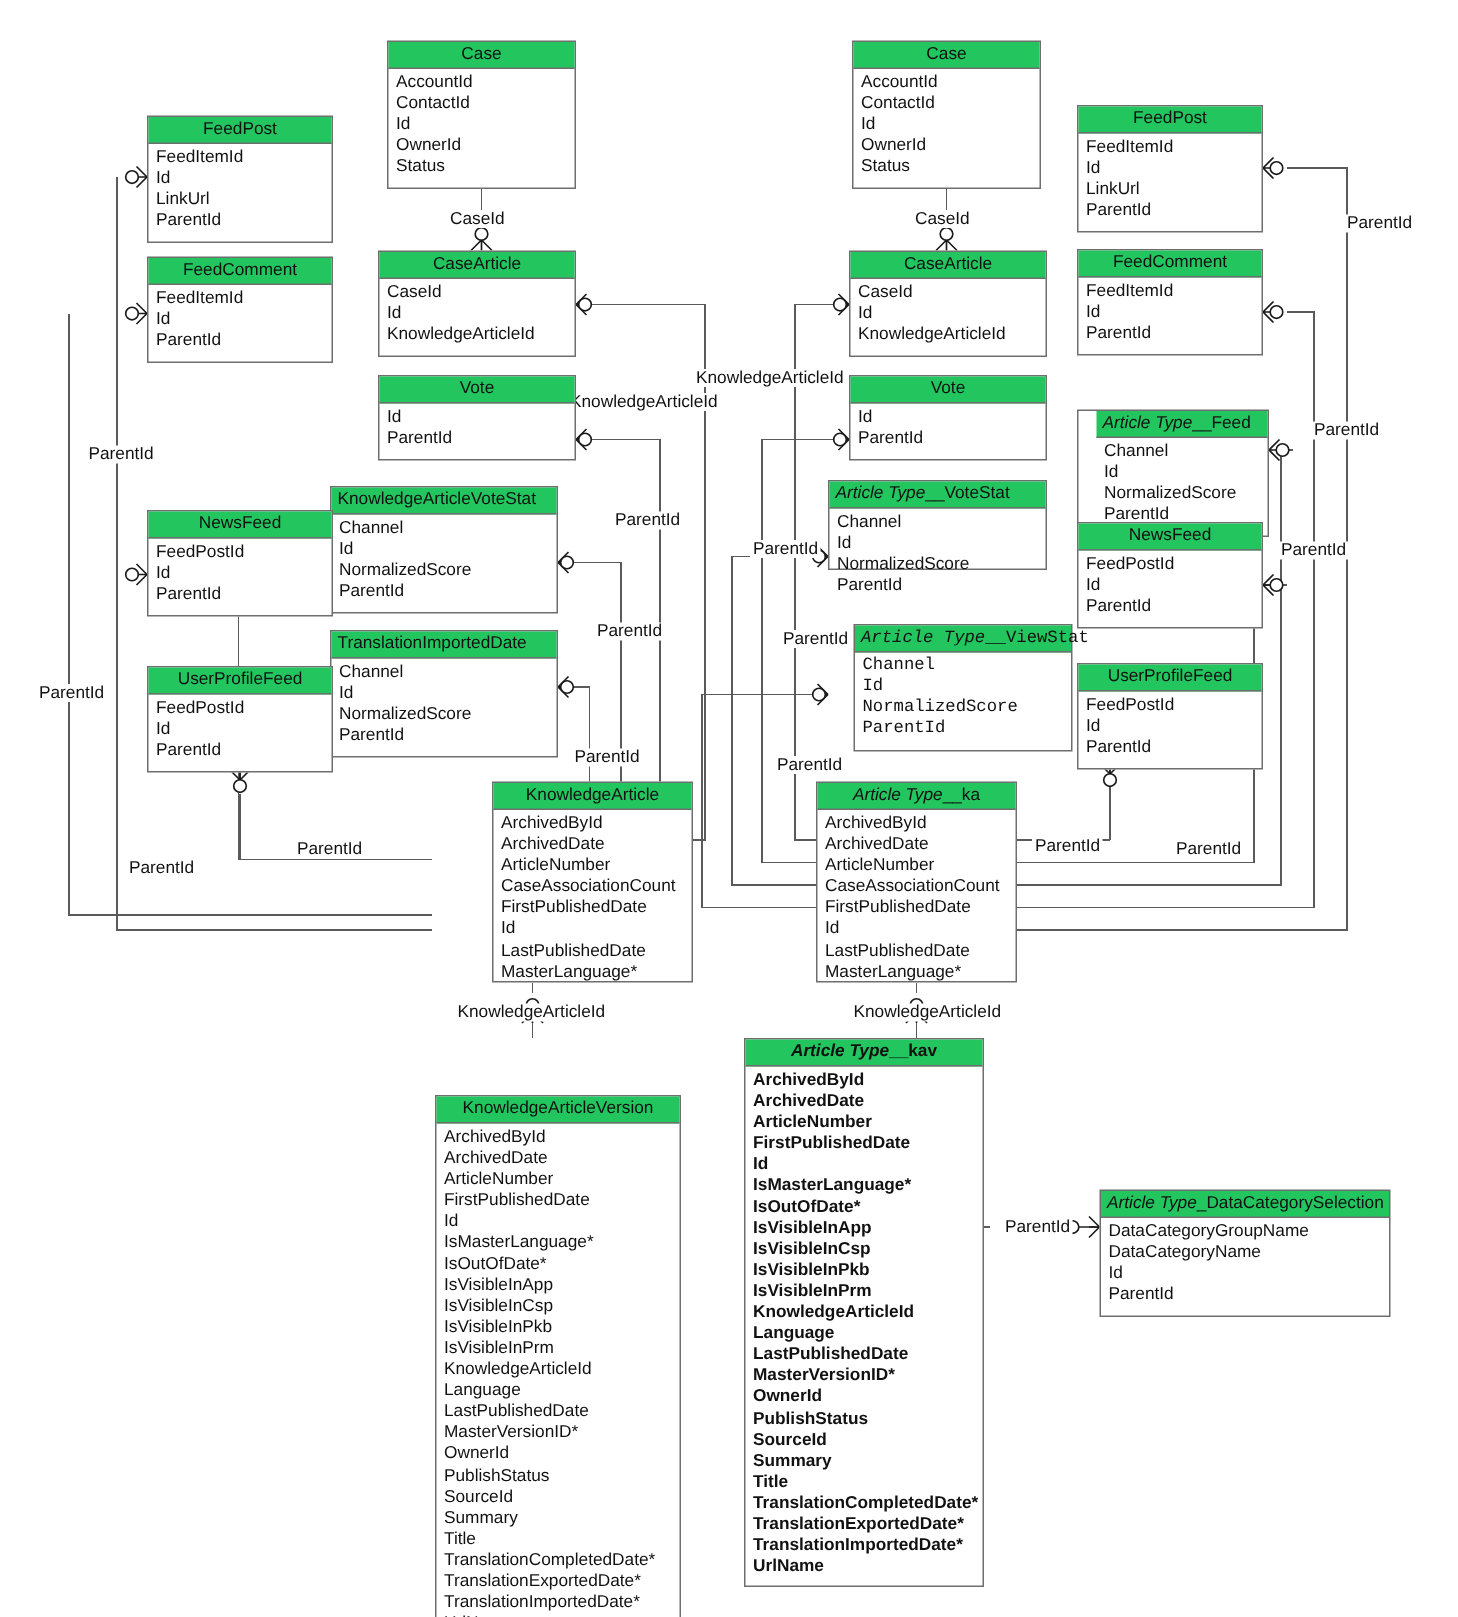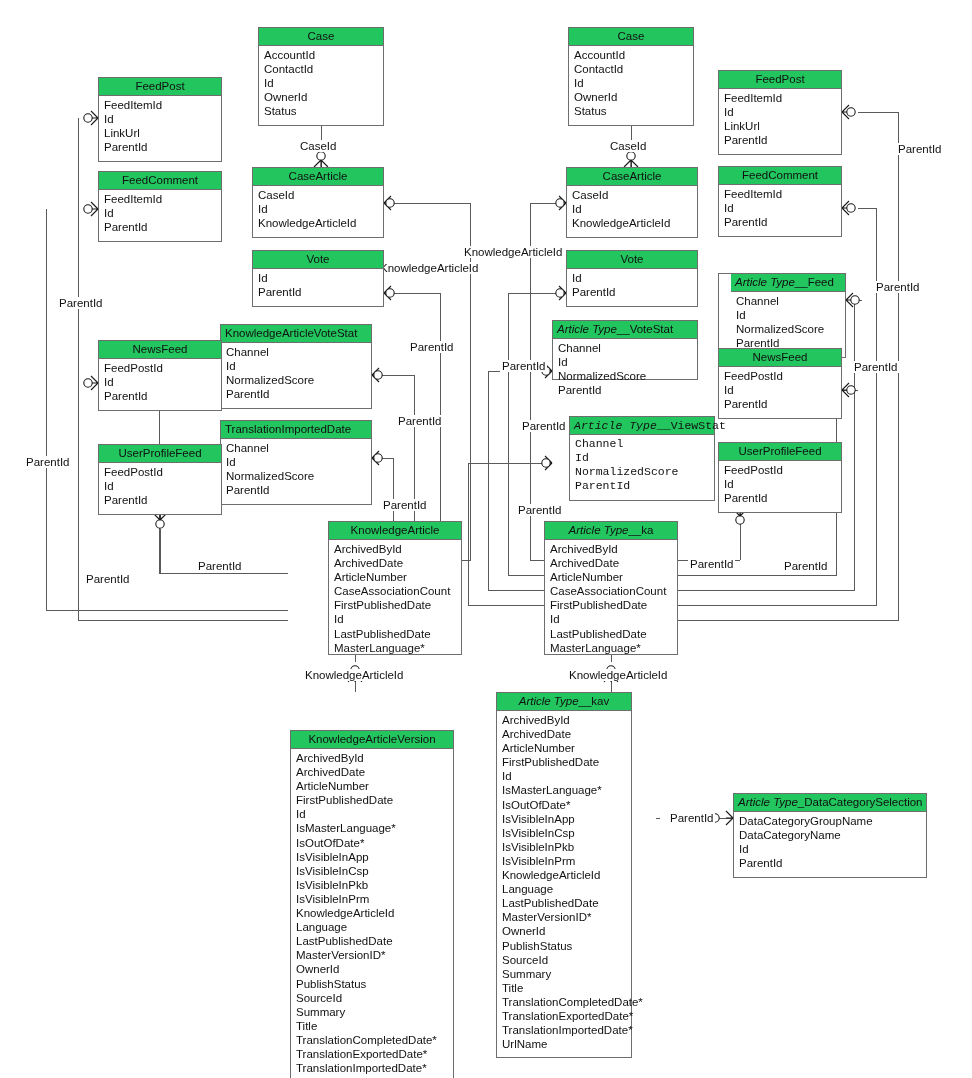--- a/index.html
+++ b/index.html
@@ -421,21 +421,21 @@
           <div class="fld">PublishStatus</div>
           <div class="fld">SourceId</div>
           <div class="fld">Summary</div>
           <div class="fld">Title</div>
           <div class="fld">TranslationCompletedDate*</div>
           <div class="fld">TranslationExportedDate*</div>
           <div class="fld">TranslationImportedDate*</div>
           <div class="fld">UrlName</div>
         </div>
       </div>
-      <div class="tbl" style="left: 496px; top: 692px; width: 136px; height: 366px;">
+      <div class="tbl" style="left: 496px; top: 692px; width: 160px; height: 366px; font-weight: bold;">
         <div class="hdr"><em>Article Type</em><span>__kav</span></div>
         <div class="body">
           <div class="fld">ArchivedById</div>
           <div class="fld">ArchivedDate</div>
           <div class="fld">ArticleNumber</div>
           <div class="fld">FirstPublishedDate</div>
           <div class="fld">Id</div>
           <div class="fld">IsMasterLanguage*</div>
           <div class="fld">IsOutOfDate*</div>
           <div class="fld">IsVisibleInApp</div>

